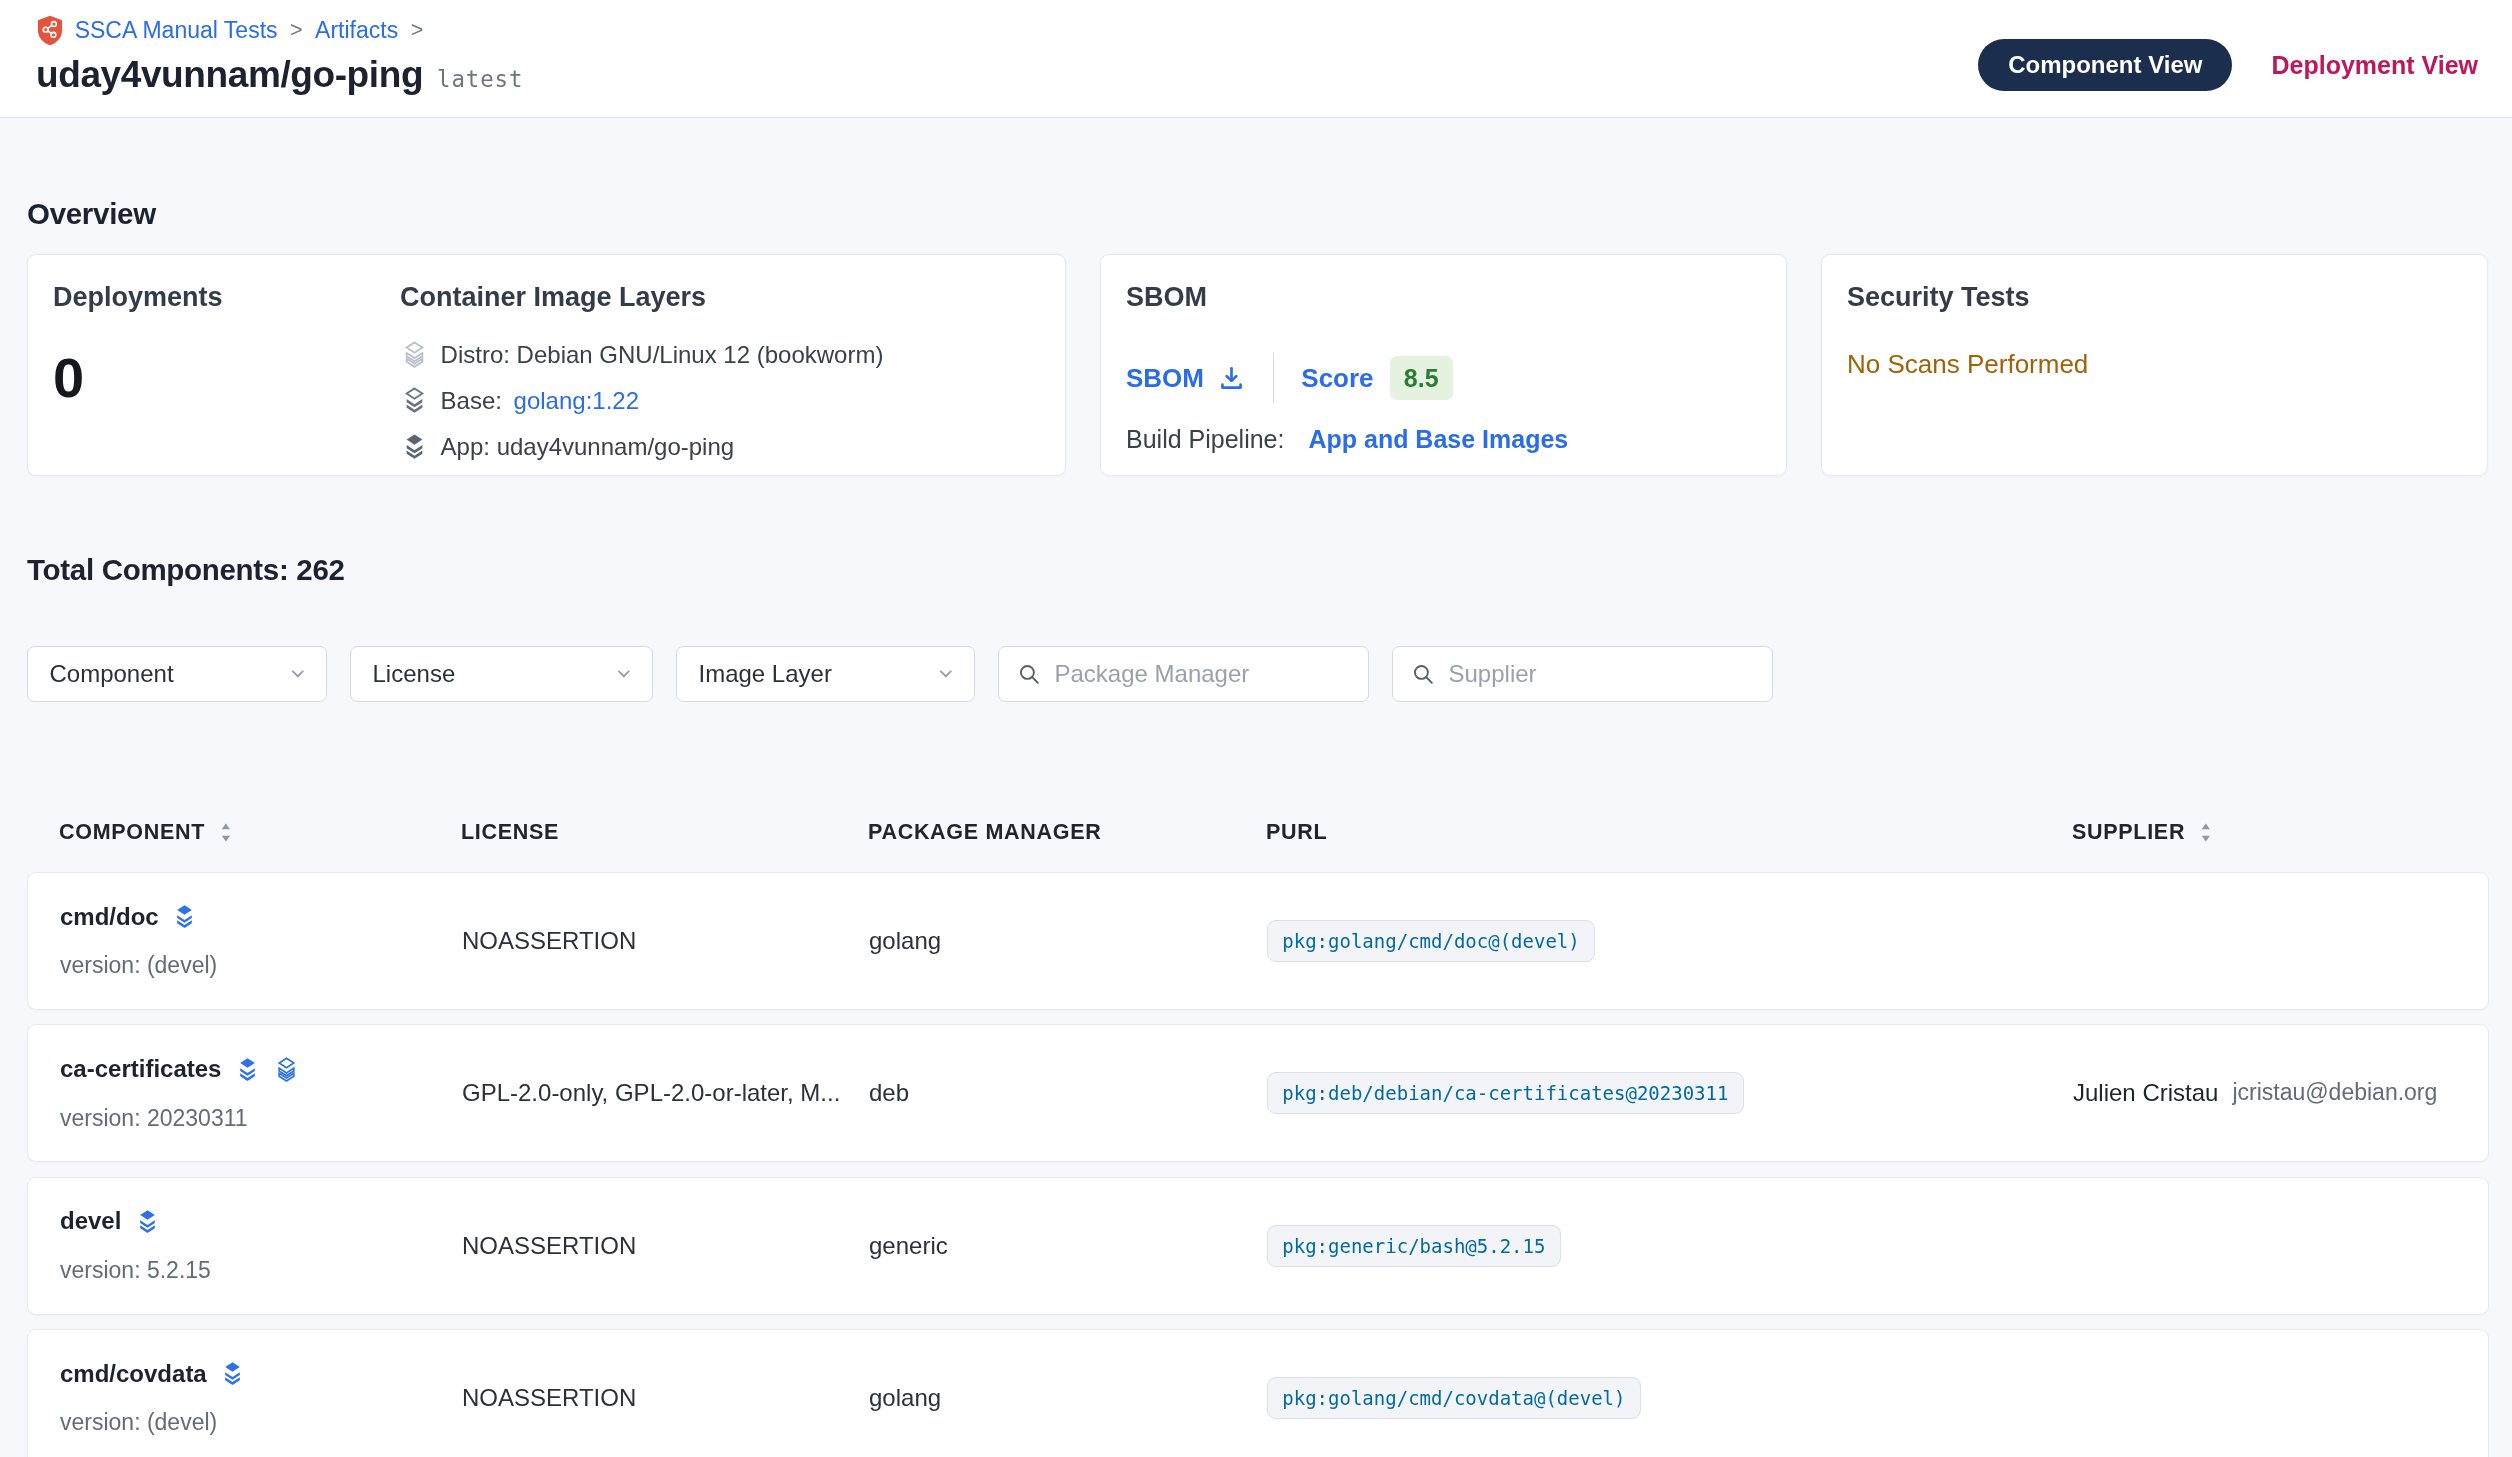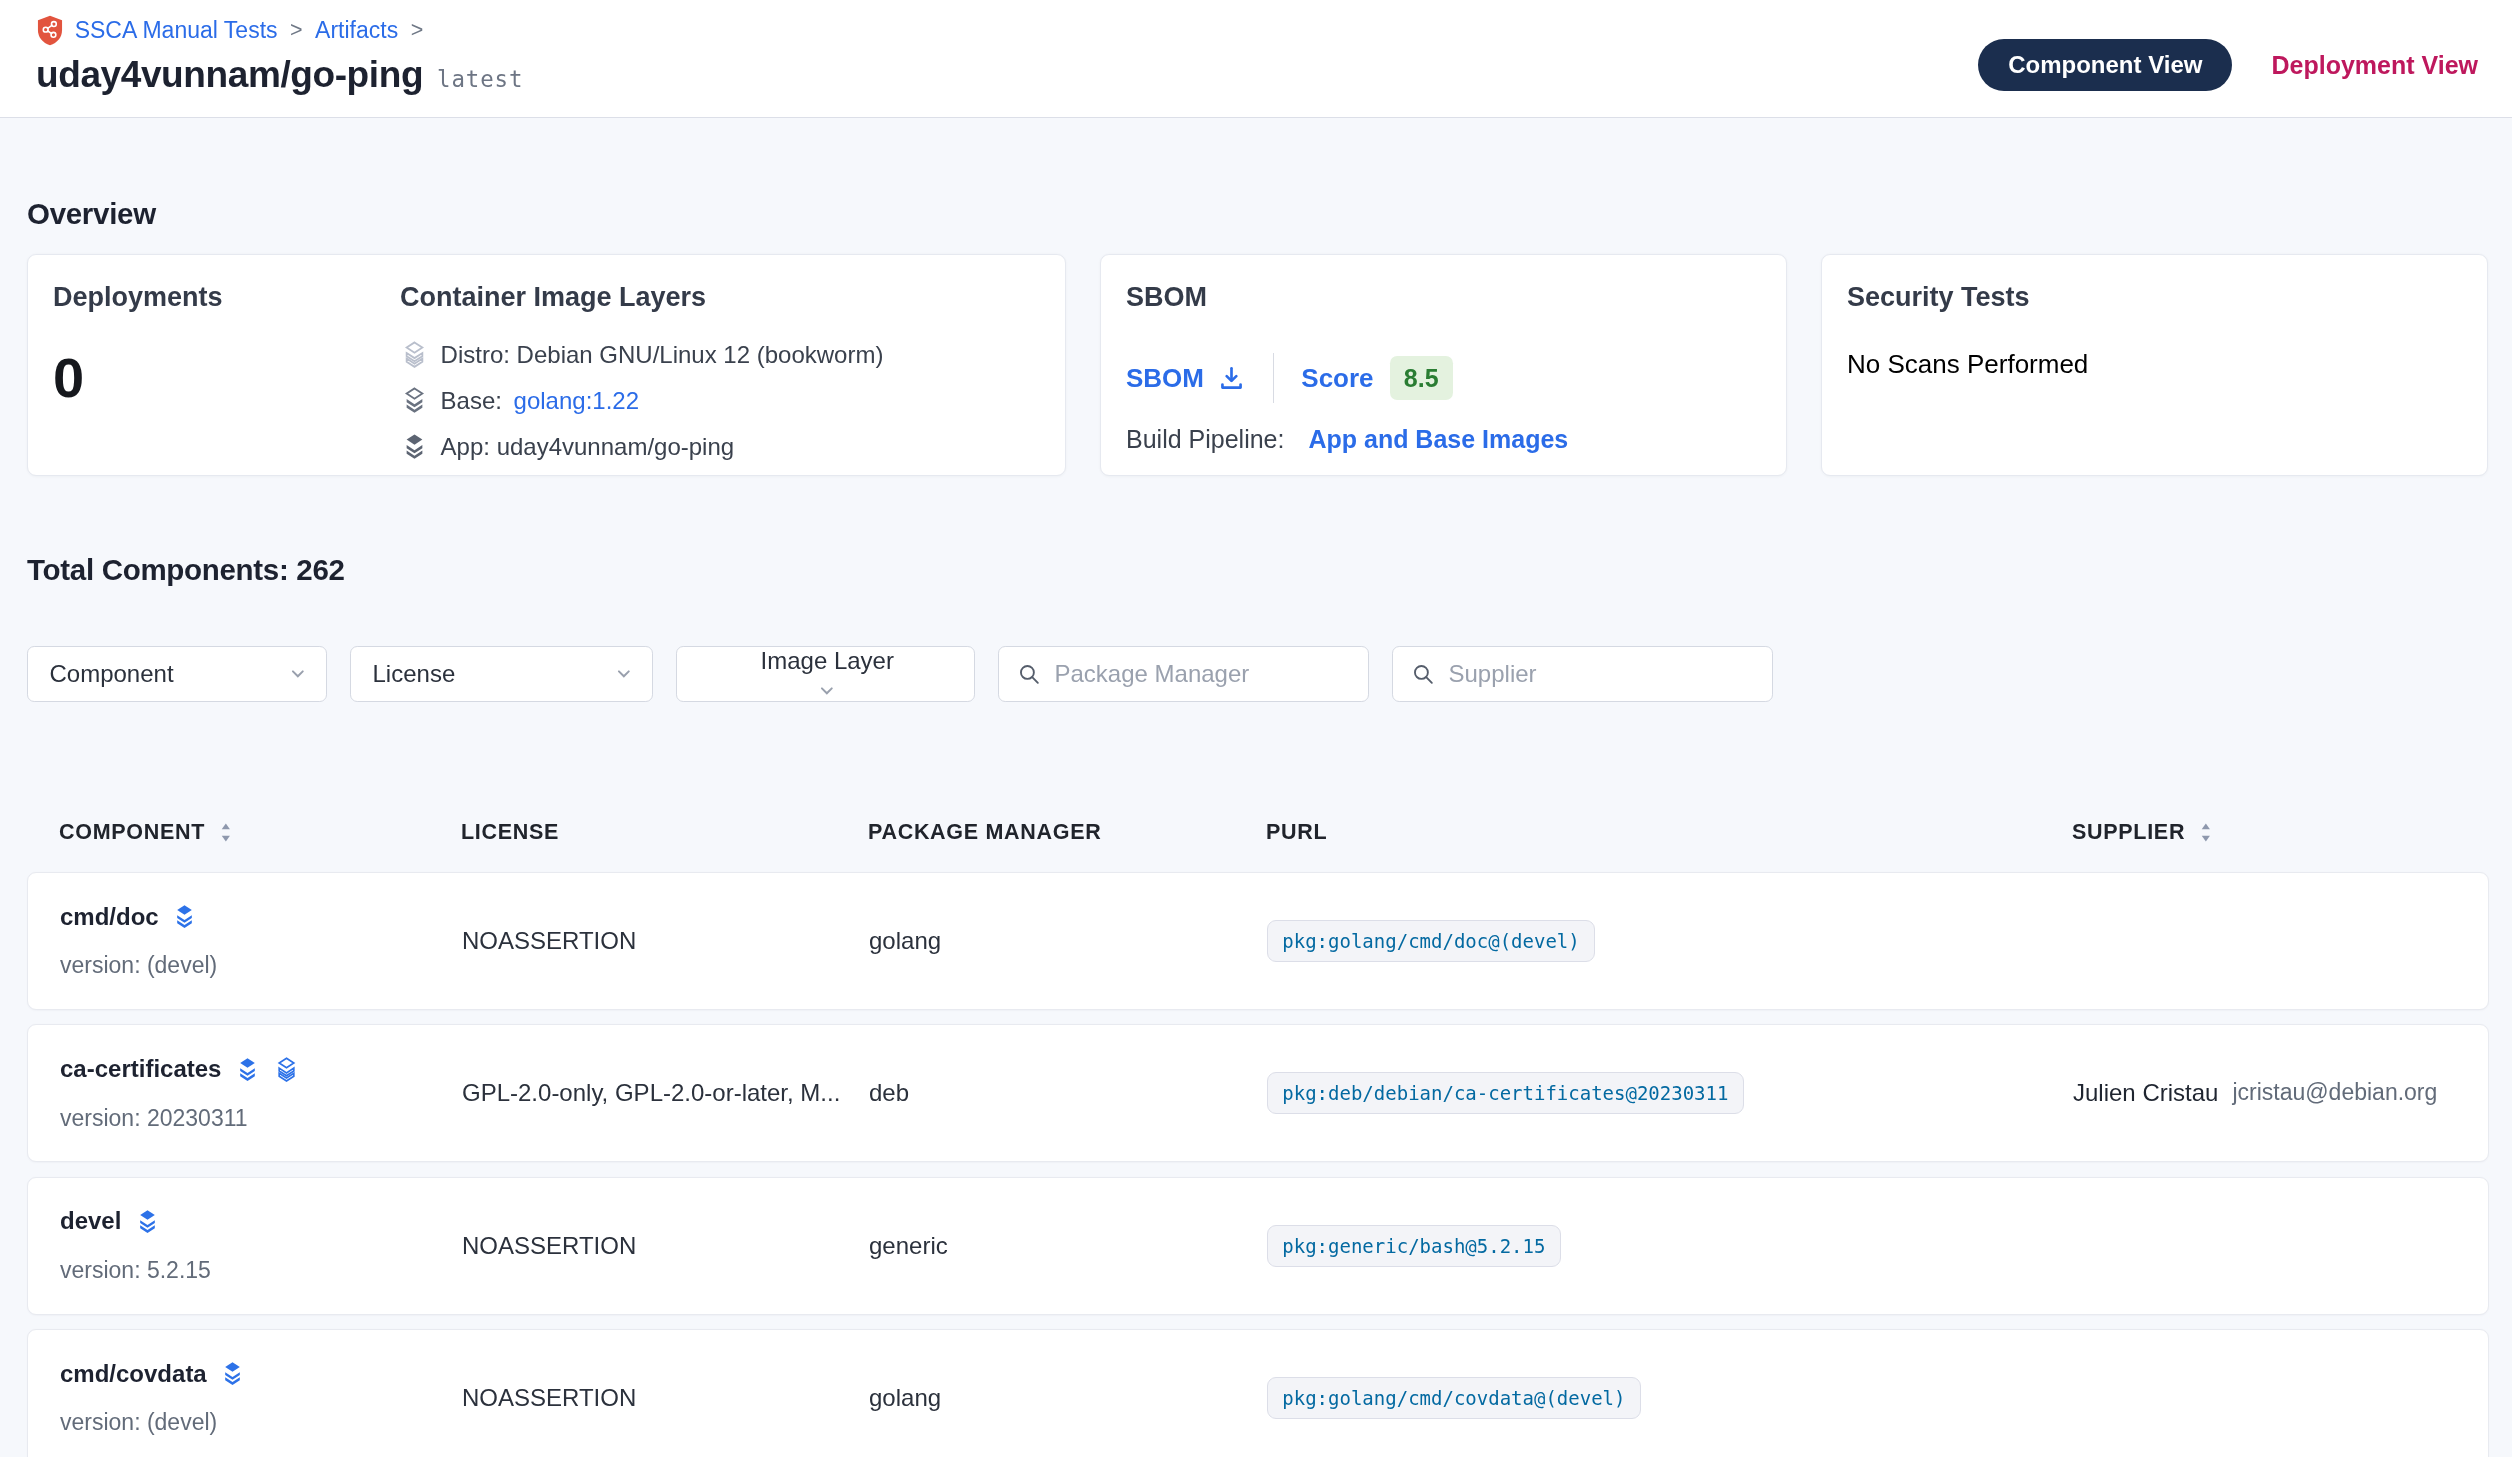--- a/index.html
+++ b/index.html
@@ -58,42 +58,42 @@
   .v-divider { width:1.8px; height:50px; background:#d8dbe3; margin:0 27px; }
   .score-label { color:#2b6ce8; font-size:26px; font-weight:700; }
   .score-badge {
     margin-left:16px; background:#e4f2df; color:#2a7d33; font-size:25px; font-weight:700;
     padding:7.2px 14.3px; border-radius:7.2px;
   }
   .sbom-row2 { display:flex; align-items:center; gap:24px; margin-top:19.7px; font-size:25px; color:#3a414d; }
   .sbom-row2 a { font-weight:600; }
 
   .card-security { width:667px; }
-  .no-scans { margin-top:36px; font-size:26px; color:#000000; }
+  .no-scans { margin-top:36px; font-size:26px; color:#a16207; }
 
   #total-heading { margin-top:77px; }
 
   
   .filters { display:flex; gap:23px; margin-top:59px; }
   .dropdown {
     background:#ffffff; border:1.8px solid #d5d9e2; border-radius:7.2px; height:56px;
     display:flex; align-items:center; justify-content:space-between;
     padding:0 18px 0 21.5px; cursor:pointer;
   }
   .dropdown .dd-label { font-size:24px; color:#2b313c; }
   .searchbox {
     background:#ffffff; border:1.8px solid #d5d9e2; border-radius:7.2px; height:56px;
     display:flex; align-items:center; padding:0 16px 0 18px; gap:12.5px;
   }
   .searchbox input {
     border:none; outline:none; flex:1; font-size:24px; color:#2b313c; background:transparent;
     font-family:"Liberation Sans", sans-serif;
   }
   .searchbox input::placeholder { color:#9aa1ae; }
-  .dd-component { width:300px; } .dd-license { width:303px; } .dd-imagelayer { width:299px;flex-direction:column; }
+  .dd-component { width:300px; } .dd-license { width:303px; } .dd-imagelayer { width:299px; }
   .sb-pm { width:371px; } .sb-supplier { width:381px; }
 
   
   .table { margin-top:118px; }
   .thead, .trow {
     display:grid;
     grid-template-columns:402px 407px 398px 806px 1fr;
     padding-left:32px; align-items:center;
   }
   .thead { margin-bottom:27px; }

